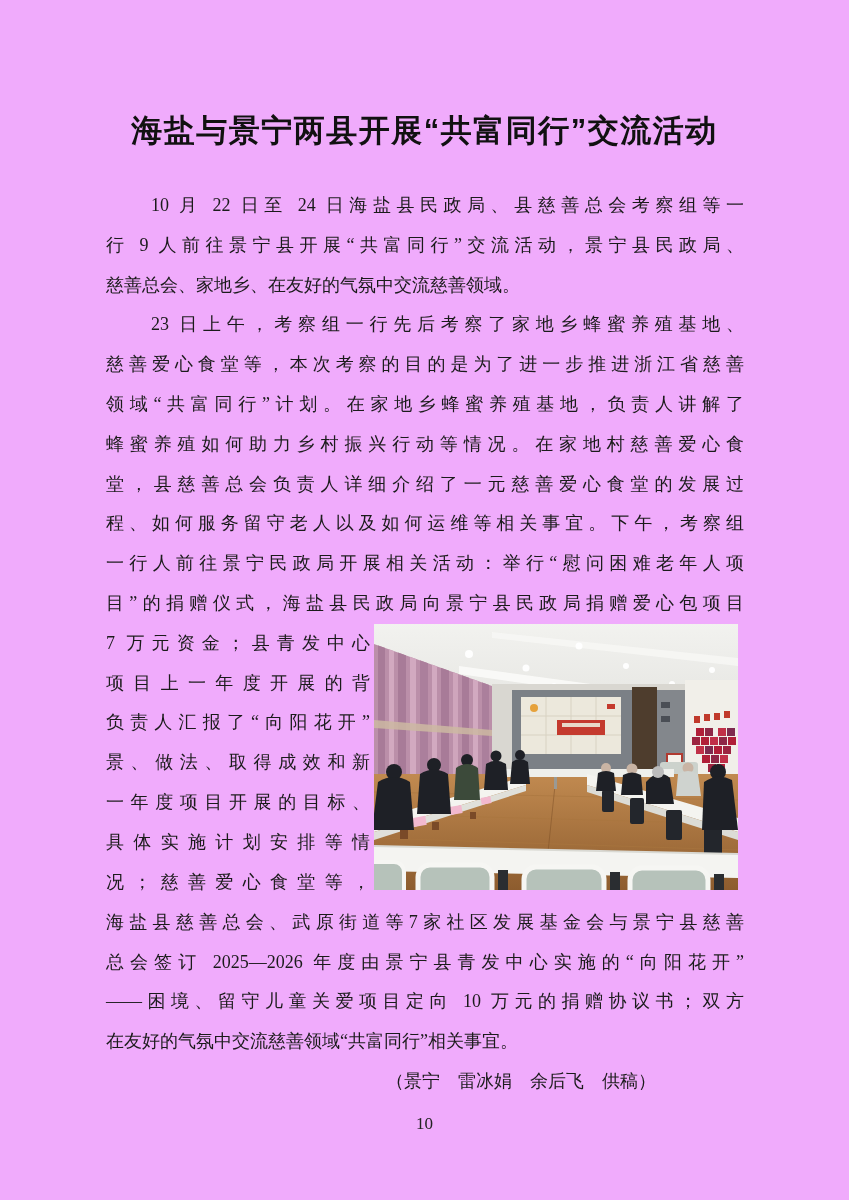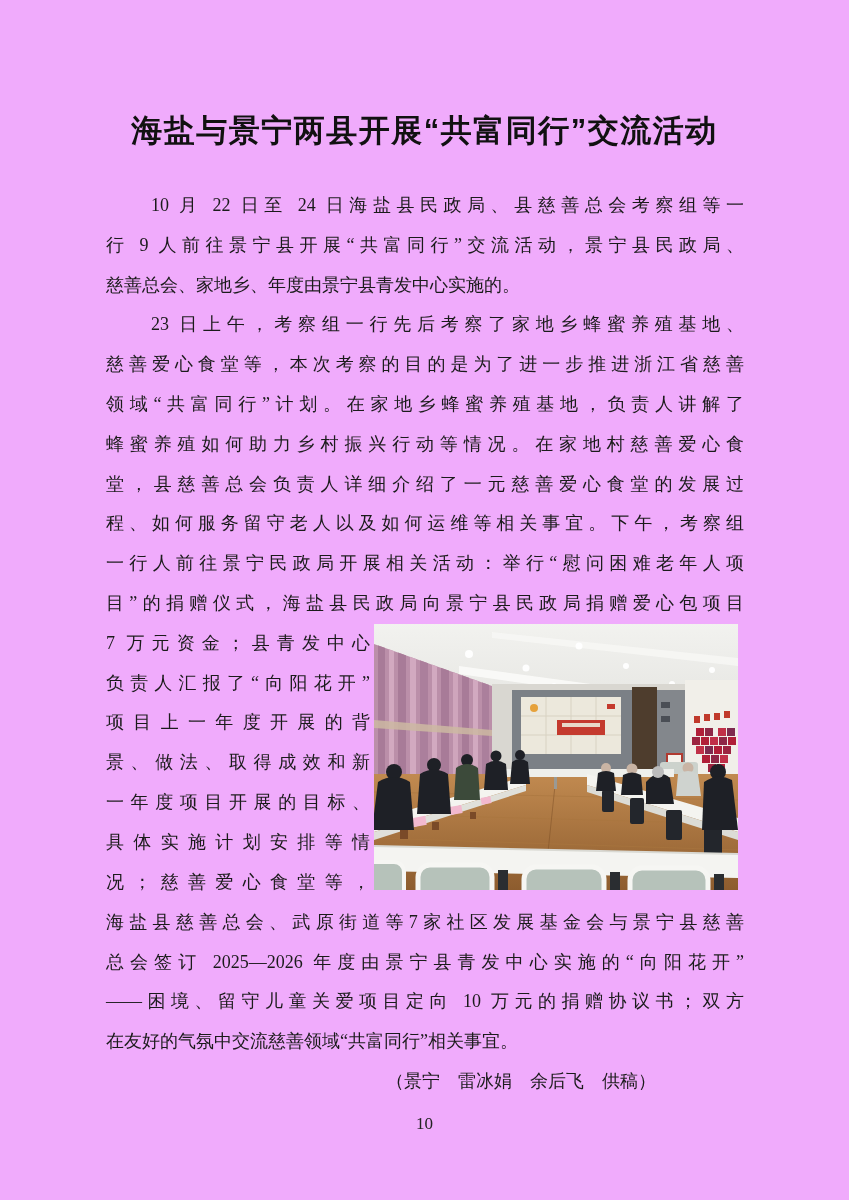--- a/index.html
+++ b/index.html
@@ -72,36 +72,36 @@
 <body>
 
 <div class="page">
 
   <h1 class="doc-title">海盐与景宁两县开展“共富同行”交流活动</h1>
 
   <div class="body-text">
 
     <div class="line indent">10 月 22 日至 24 日海盐县民政局、县慈善总会考察组等一</div>
     <div class="line">行 9 人前往景宁县开展“共富同行”交流活动，景宁县民政局、</div>
-    <div class="line end">慈善总会、家地乡、年度由景宁县青发中心实施的。</div>
+    <div class="line end">慈善总会、家地乡、在友好的气氛中交流慈善领域。</div>
 
     <div class="line indent">23 日上午，考察组一行先后考察了家地乡蜂蜜养殖基地、</div>
     <div class="line">慈善爱心食堂等，本次考察的目的是为了进一步推进浙江省慈善</div>
     <div class="line">领域“共富同行”计划。在家地乡蜂蜜养殖基地，负责人讲解了</div>
     <div class="line">蜂蜜养殖如何助力乡村振兴行动等情况。在家地村慈善爱心食</div>
     <div class="line">堂，县慈善总会负责人详细介绍了一元慈善爱心食堂的发展过</div>
     <div class="line">程、如何服务留守老人以及如何运维等相关事宜。下午，考察组</div>
     <div class="line">一行人前往景宁民政局开展相关活动：举行“慰问困难老年人项</div>
     <div class="line">目”的捐赠仪式，海盐县民政局向景宁县民政局捐赠爱心包项目</div>
 
     <div class="wrap-section">
       <div class="narrow-col">
         <div class="line">7 万元资金；县青发中心</div>
+        <div class="line">项目上一年度开展的背</div>
         <div class="line">负责人汇报了“向阳花开”</div>
-        <div class="line">项目上一年度开展的背</div>
         <div class="line">景、做法、取得成效和新</div>
         <div class="line">一年度项目开展的目标、</div>
         <div class="line">具体实施计划安排等情</div>
         <div class="line">况；慈善爱心食堂等，</div>
       </div>
 
       <div class="photo-frame">
         <svg viewBox="0 0 364 266" xmlns="http://www.w3.org/2000/svg">
           <defs>
             <linearGradient id="ceil" x1="0" y1="0" x2="0" y2="1">

